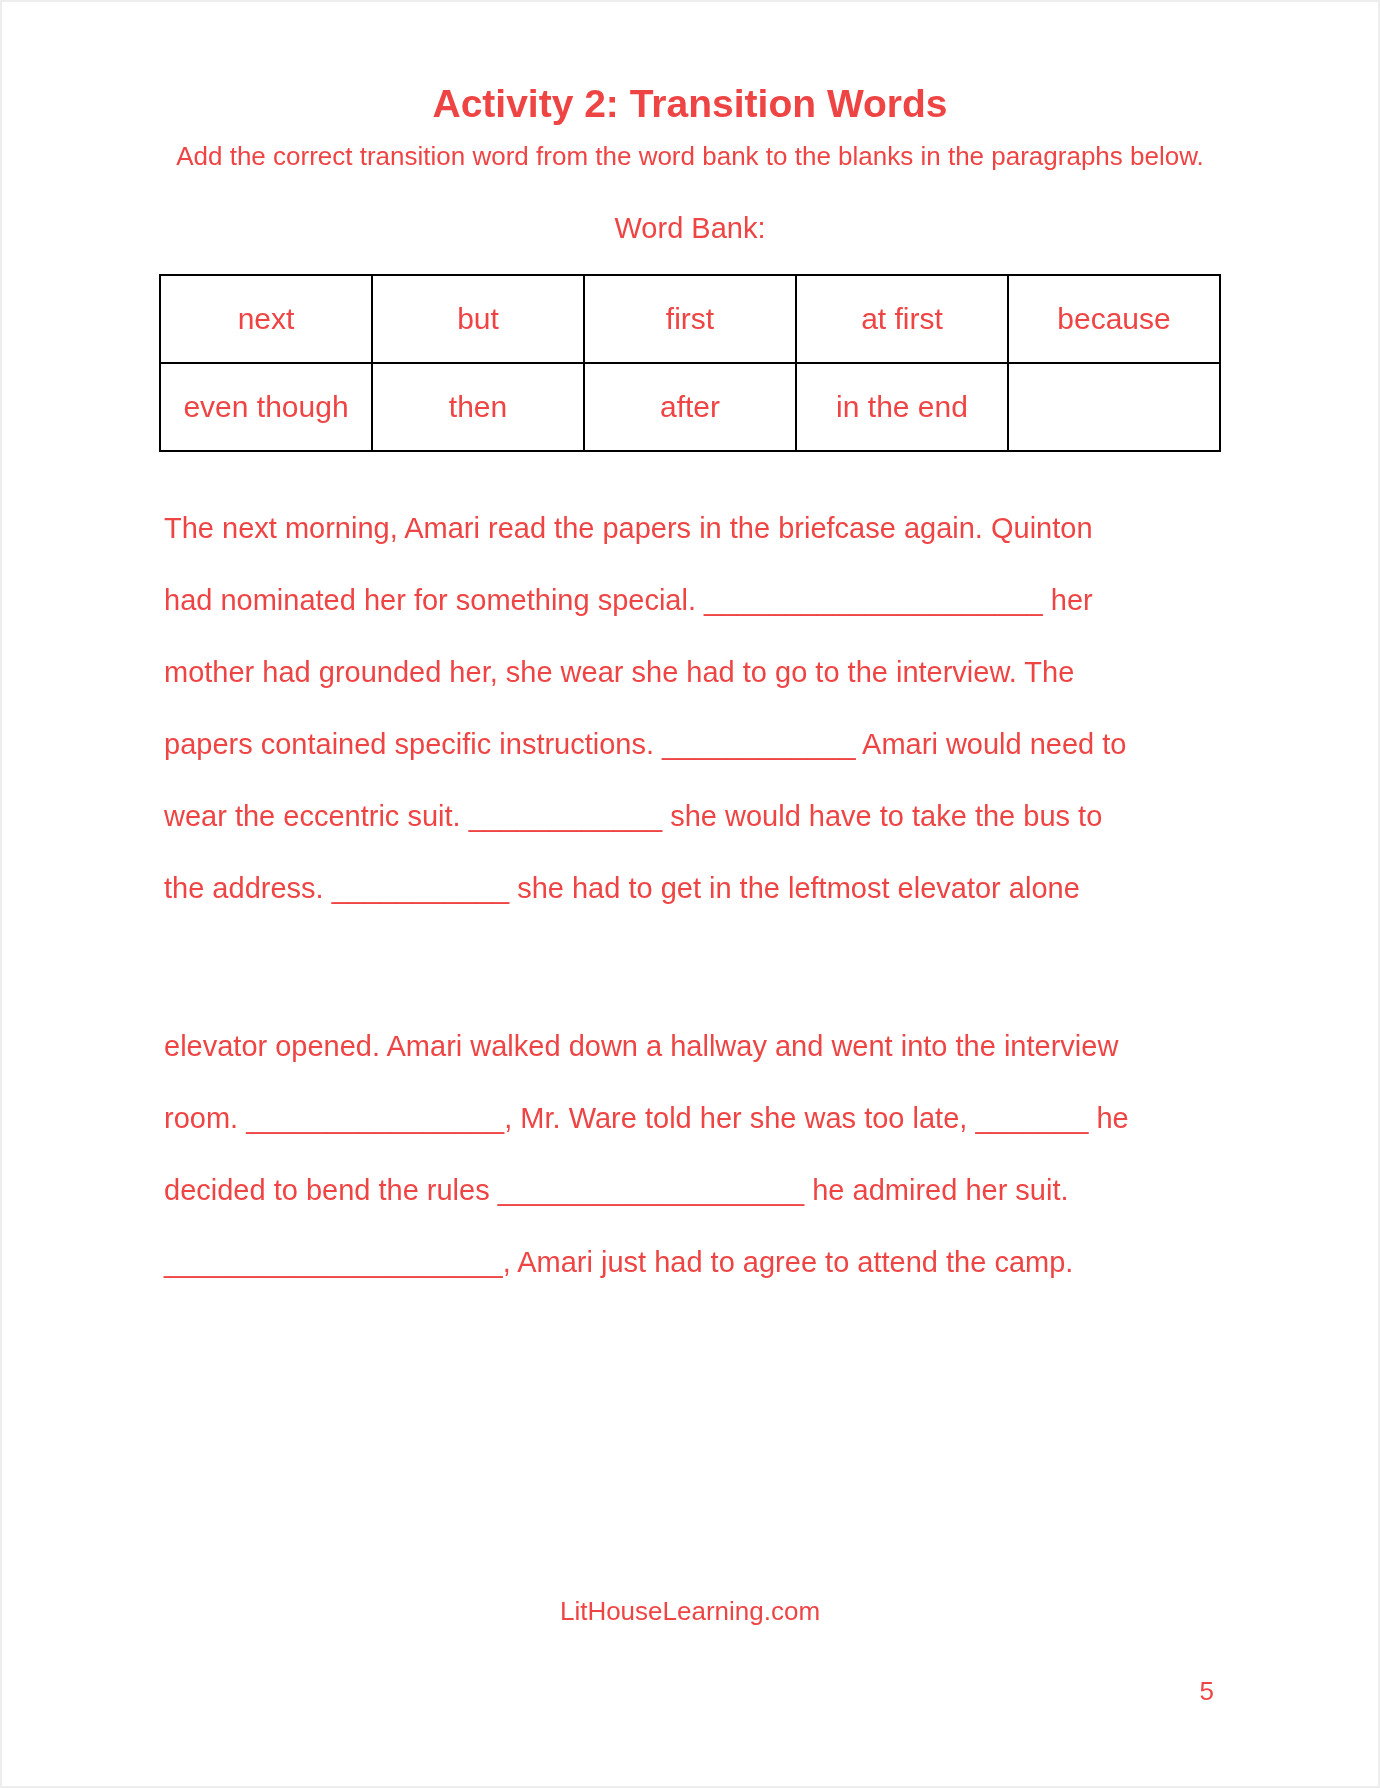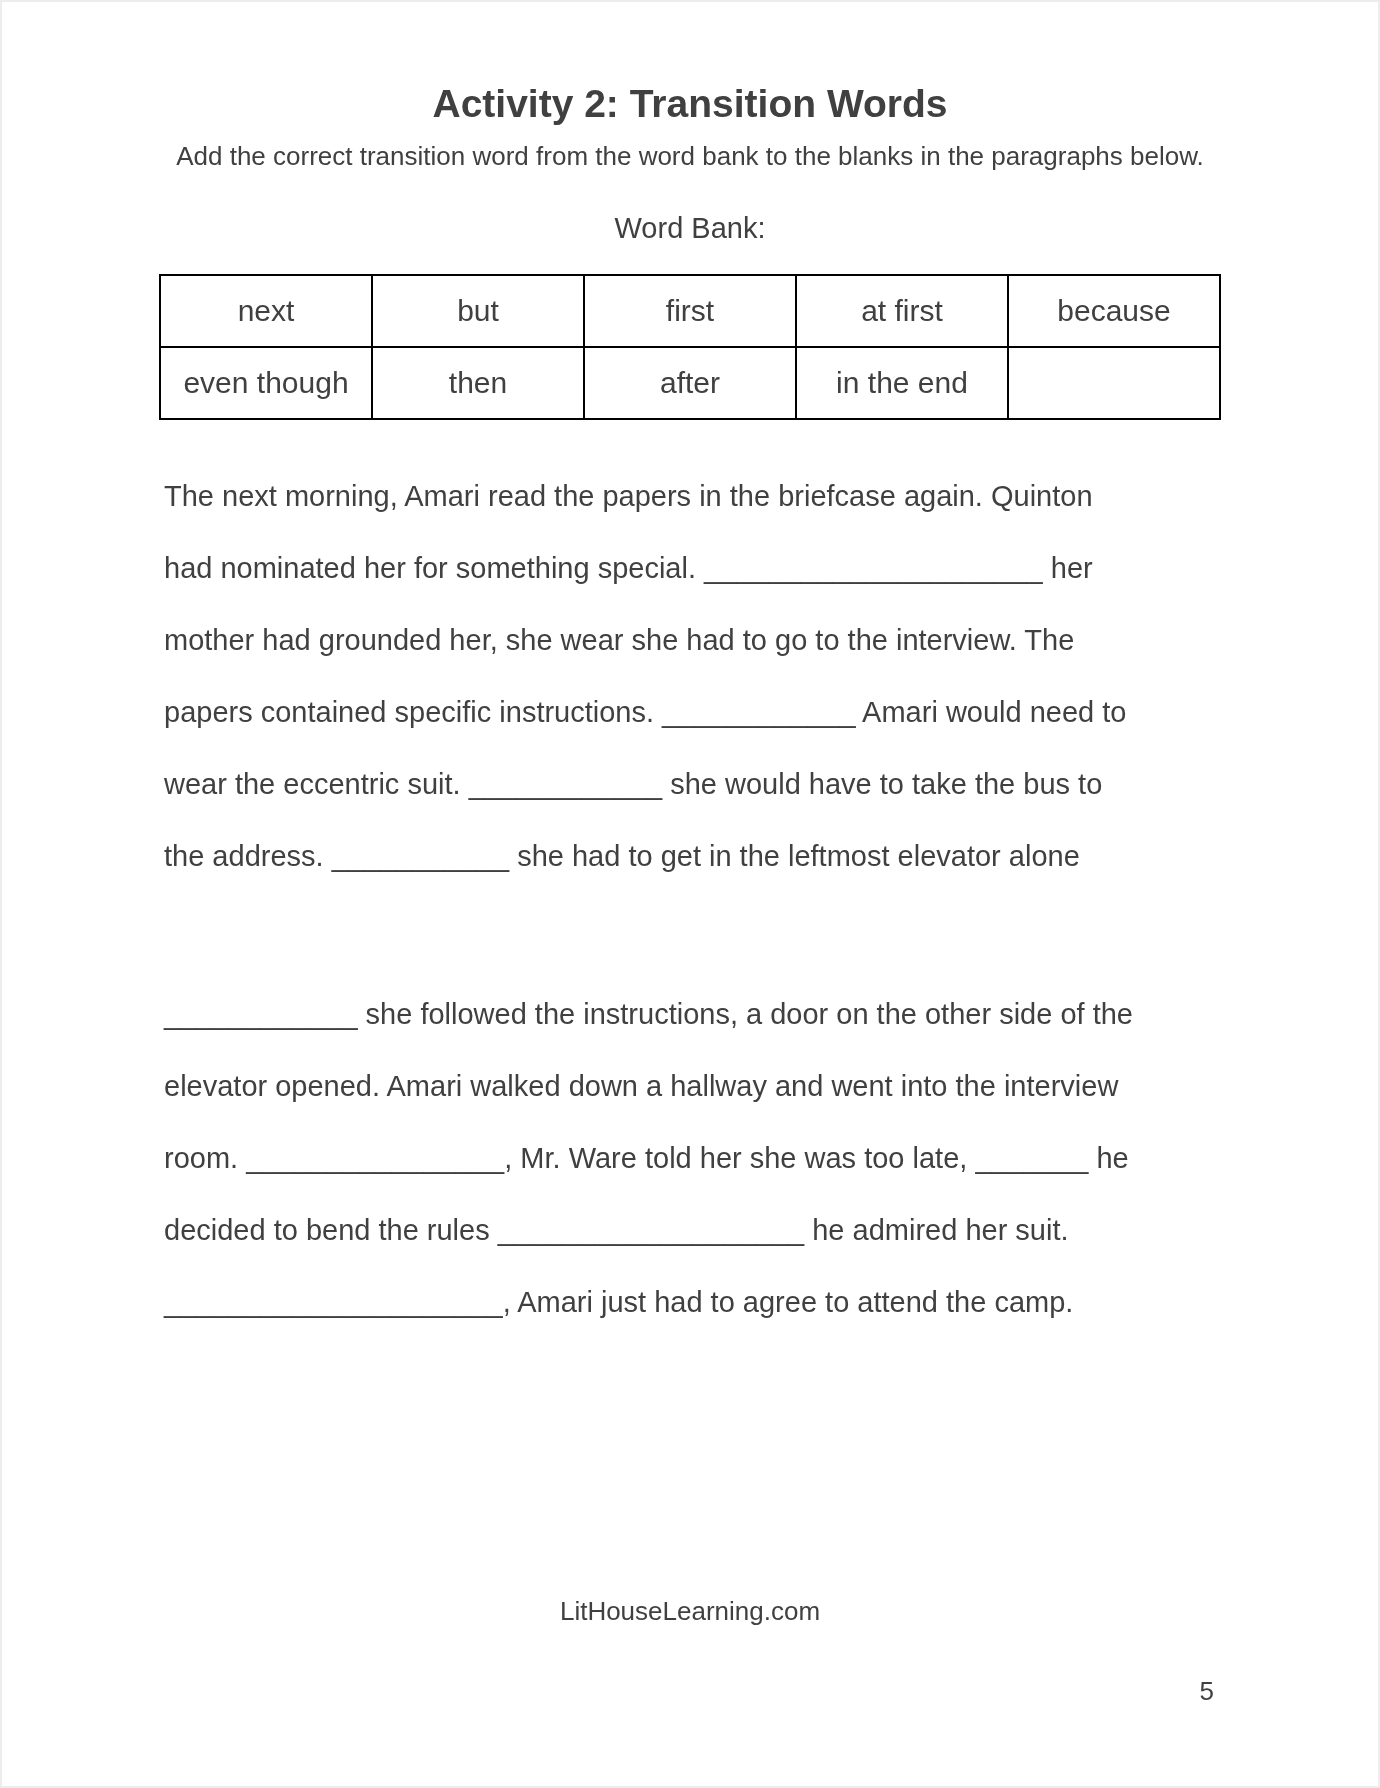--- a/index.html
+++ b/index.html
@@ -8,21 +8,21 @@
     background: #ffffff;
   }
   .page {
     position: relative;
     width: 1380px;
     height: 1788px;
     background: #ffffff;
     box-sizing: border-box;
     border: 2px solid #ededed;
     font-family: "Liberation Sans", sans-serif;
-    color: #404040;
+    color: #ef4444;
     overflow: hidden;
   }
   .title {
     padding-top: 82px;
     text-align: center;
     font-size: 39px;
     font-weight: 700;
     line-height: 1;
   }
   .instructions {
@@ -42,21 +42,21 @@
     table-layout: fixed;
     width: 1062px;
     margin: 31px auto 0 auto;
   }
   table.word-bank td {
     border: 2px solid #000000;
     height: 62px;
     text-align: center;
     vertical-align: middle;
     font-size: 30px;
-    padding: 4px;
+    padding: 12px;
   }
   .paragraphs {
     margin-left: 162px;
     margin-right: 140px;
   }
   .para {
     margin: 0;
   }
   .para-1 { margin-top: 40px; }
   .para-2 { margin-top: 86px; }
@@ -117,21 +117,20 @@
     <div class="para para-1">
       <div class="para-line">The next morning, Amari read the papers in the briefcase again. Quinton</div>
       <div class="para-line">had nominated her for something special. _____________________ her</div>
       <div class="para-line">mother had grounded her, she wear she had to go to the interview. The</div>
       <div class="para-line">papers contained specific instructions. ____________ Amari would need to</div>
       <div class="para-line">wear the eccentric suit. ____________ she would have to take the bus to</div>
       <div class="para-line">the address. ___________ she had to get in the leftmost elevator alone</div>
     </div>
 
     <div class="para para-2">
-      <div class="para-line">____________ she followed the instructions, a door on the other side of the</div>
       <div class="para-line">elevator opened. Amari walked down a hallway and went into the interview</div>
       <div class="para-line">room. ________________, Mr. Ware told her she was too late, _______ he</div>
       <div class="para-line">decided to bend the rules ___________________ he admired her suit.</div>
       <div class="para-line">_____________________, Amari just had to agree to attend the camp.</div>
     </div>
 
   </div>
 
   <div class="footer">LitHouseLearning.com</div>
   <div class="page-number">5</div>

